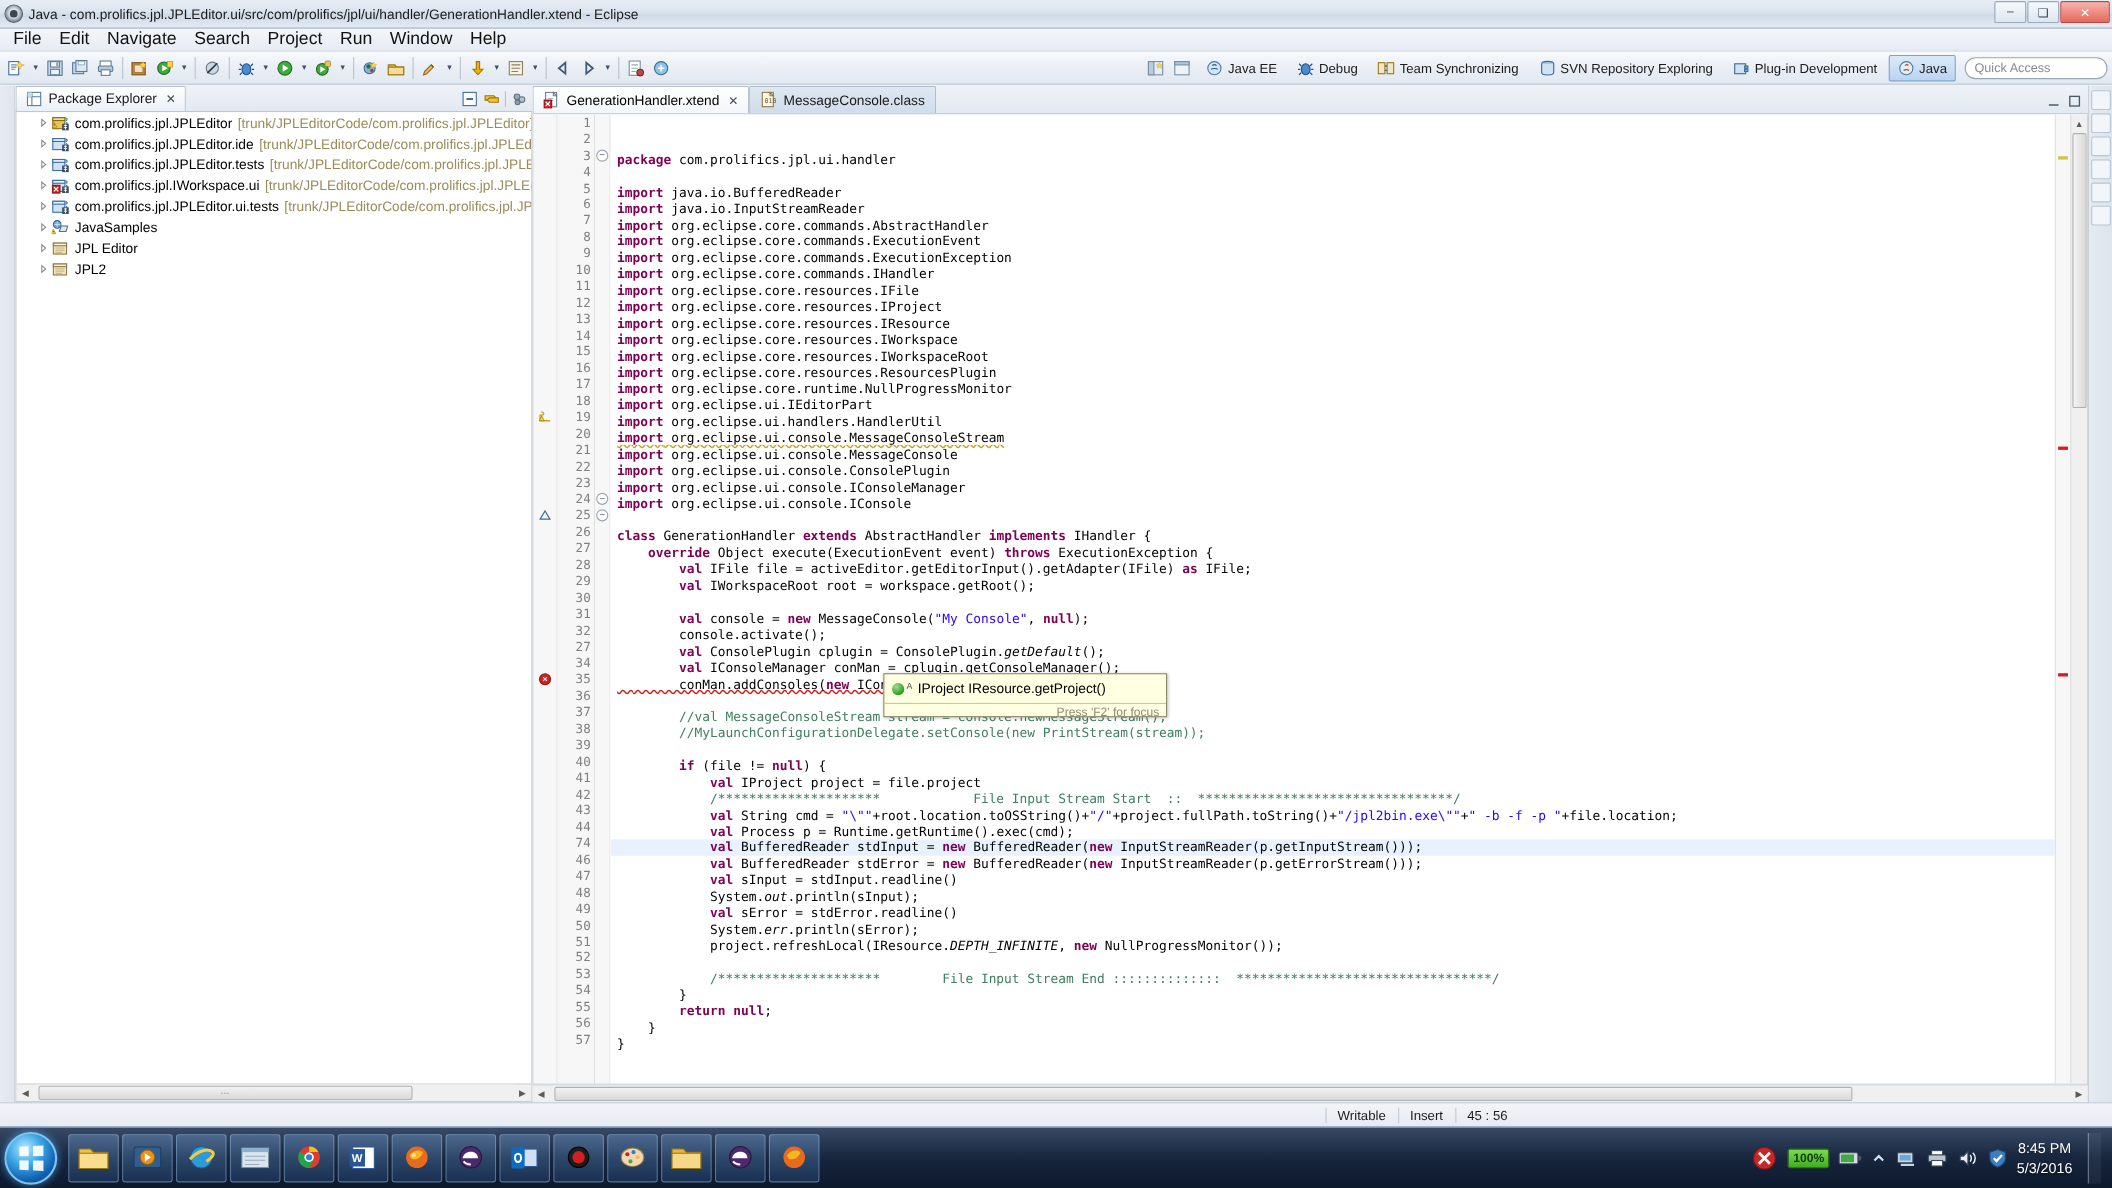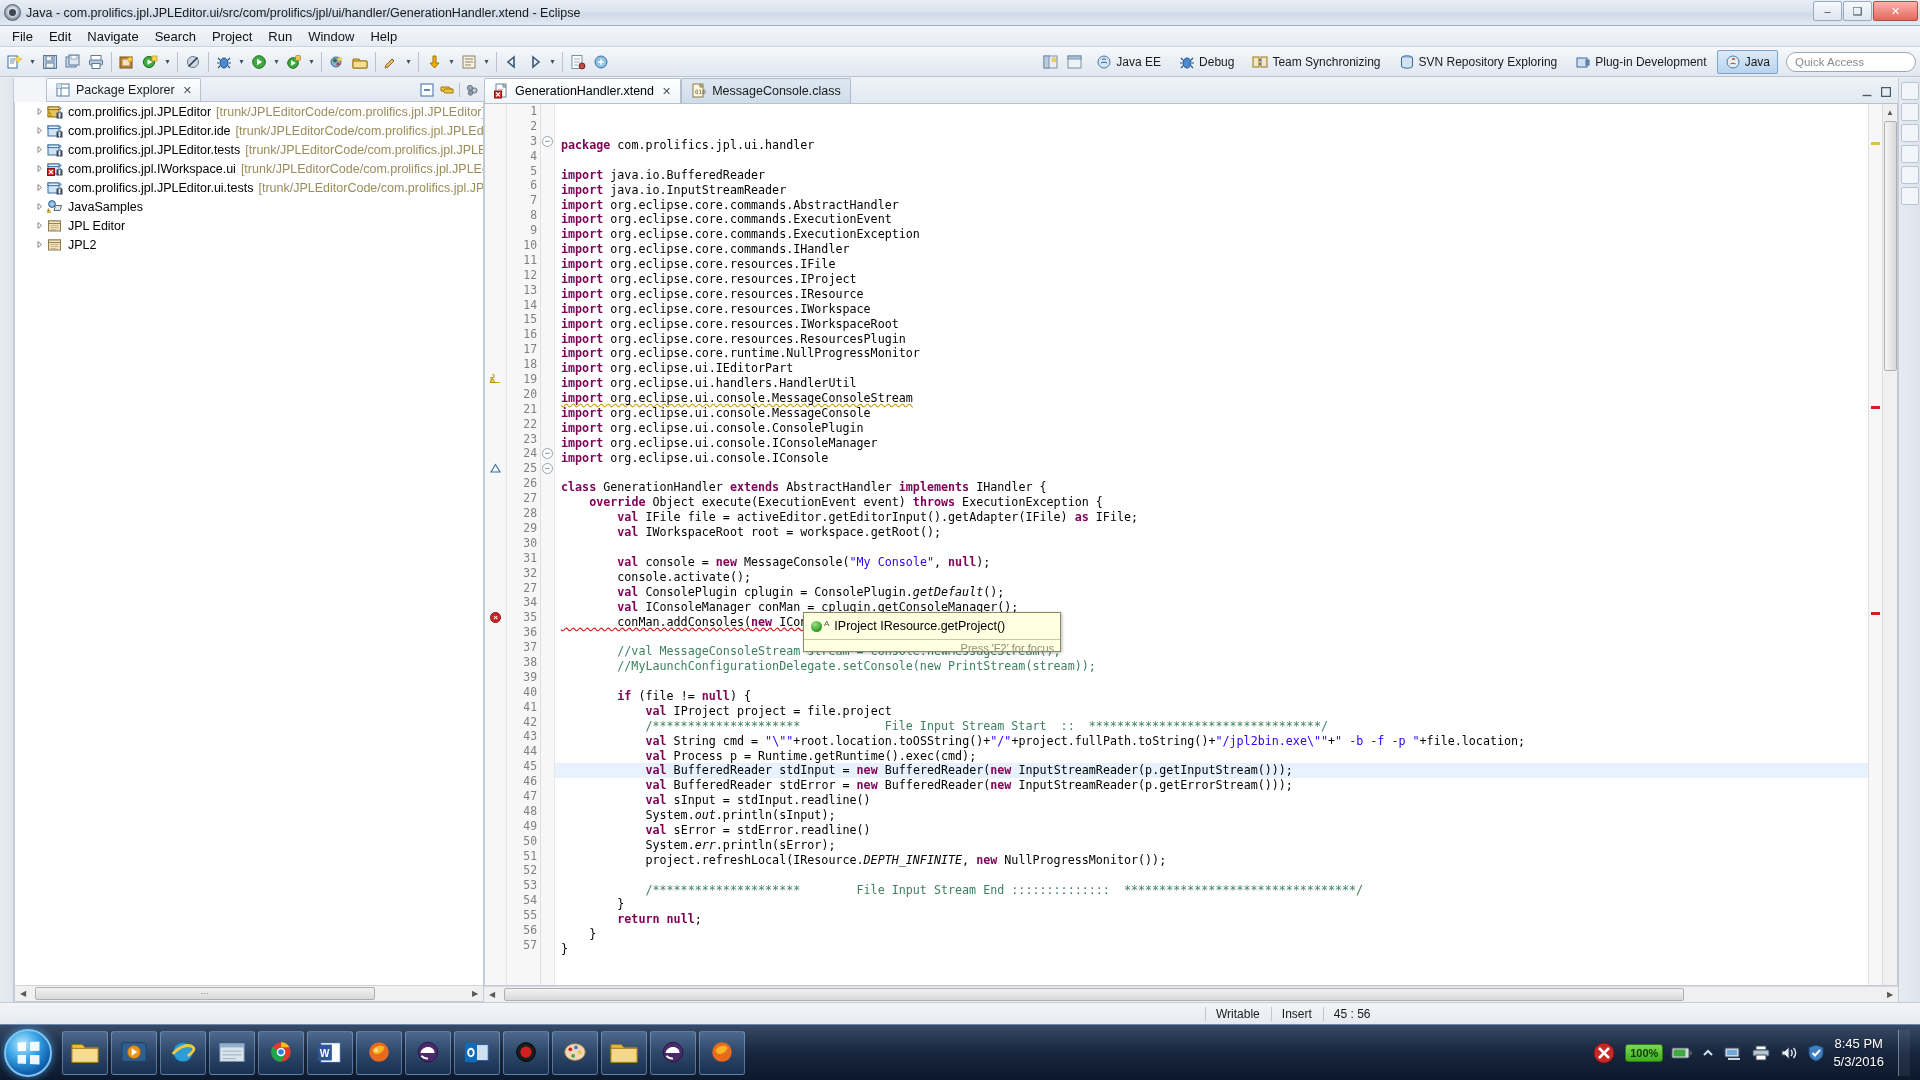--- a/index.html
+++ b/index.html
@@ -48,21 +48,21 @@
   }
 
   
   .menubar {
     height: 21px;
     background: linear-gradient(to bottom, #f3f6fa, #e6ecf3);
     border-bottom: 1px solid #ccd6e0;
     display: flex; align-items: center; padding-left: 4px;
   }
   .menu-item {
-    padding: 2px 8px; font-size: 13px; color: #111; cursor: default;
+    padding: 2px 8px; font-size: 16px; color: #111; cursor: default;
   }
 
   
   .toolbar {
     height: 30px;
     background: linear-gradient(to bottom, #f7f9fb 0%, #eaeff5 50%, #e1e8f0 100%);
     border-bottom: 1px solid #b9c5d2;
     display: flex; align-items: center; padding: 0 4px;
     position: relative;
   }
@@ -115,21 +115,20 @@
   
   .explorer {
     width: 470px; display: flex; flex-direction: column;
     background: #f3f5f8;
   }
   .view-tabbar {
     height: 24px; display: flex; align-items: flex-end;
     background: linear-gradient(to bottom,#eef2f7,#e3e9f1);
     border-bottom: 1px solid #b7c2cf;
     position: relative;
-    margin-left: 32px;
   }
   .view-tab {
     display: flex; align-items: center; gap: 5px;
     height: 23px; padding: 0 8px;
     background: linear-gradient(to bottom, #ffffff, #eaf0f7);
     border: 1px solid #b7c2cf; border-bottom: none;
     font-size: 12.5px; color: #1a1a1a;
     border-radius: 2px 2px 0 0;
   }
   .view-tools { position: absolute; right: 4px; bottom: 3px; display: flex; gap: 4px; align-items: center; }
@@ -937,21 +936,21 @@
             <div class="ln">35</div>
             <div class="ln">36</div>
             <div class="ln">37</div>
             <div class="ln">38</div>
             <div class="ln">39</div>
             <div class="ln">40</div>
             <div class="ln">41</div>
             <div class="ln">42</div>
             <div class="ln">43</div>
             <div class="ln">44</div>
-            <div class="ln">45</div>
+            <div class="ln">74</div>
             <div class="ln">46</div>
             <div class="ln">47</div>
             <div class="ln">48</div>
             <div class="ln">49</div>
             <div class="ln">50</div>
             <div class="ln">51</div>
             <div class="ln">52</div>
             <div class="ln">53</div>
             <div class="ln">54</div>
             <div class="ln">55</div>

